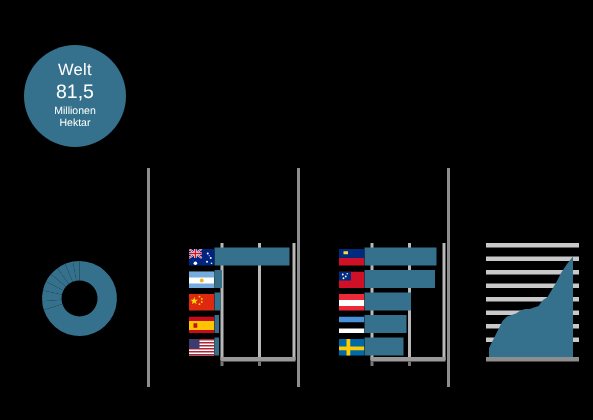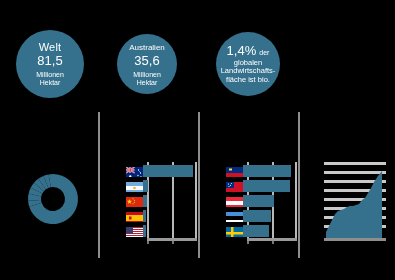--- a/index.html
+++ b/index.html
@@ -83,26 +83,20 @@
           <path d="M -19.0 -16.3 A 25 25 0 0 1 -14.7 -20.2 L -7.1 -9.7 A 12 12 0 0 0 -9.1 -7.8 Z" fill="#35718c"></path>
           <path d="M -14.7 -20.2 A 25 25 0 0 1 -9.6 -23.1 L -4.6 -11.1 A 12 12 0 0 0 -7.1 -9.7 Z" fill="#35718c"></path>
           <path d="M -9.6 -23.1 A 25 25 0 0 1 -4.4 -24.6 L -2.1 -11.8 A 12 12 0 0 0 -4.6 -11.1 Z" fill="#35718c"></path>
           <path d="M -4.4 -24.6 A 25 25 0 0 1 0 -25 L 0 -12 A 12 12 0 0 0 -2.1 -11.8 Z" fill="#35718c"></path>
         </g>
       </svg>
     </div>
   </div>
 
   <div class="panel" style="left:100px;width:98px;">
-    <div class="circle" style="left:17px;top:22px;width:60px;height:60px;">
-      <div class="c-small" style="font-size:8px;">Australien</div>
-      <div class="c-big">35,6</div>
-      <div class="c-small">Millionen</div>
-      <div class="c-small2">Hektar</div>
-    </div>
 
     <div class="fbchart" style="left:26px;top:150px;width:72px;height:85px;">
 
       <div class="axis-v" style="left:21px;top:0;height:78px;"></div>
       <div class="axis-v" style="left:46px;top:0;height:78px;"></div>
       <div class="axis-v" style="left:69px;top:0;height:78px;"></div>
 
       <div class="axis-h" style="left:21px;top:76px;width:50px;"></div>
       <div class="tick" style="left:21px;top:79px;"></div>
       <div class="tick" style="left:46px;top:79px;"></div>
@@ -178,29 +172,20 @@
             </g>
             <rect width="14" height="13" fill="#3c3b6e"></rect>
           </svg>
         </span>
         <span class="bar" style="width:3px;"></span>
       </div>
     </div>
   </div>
 
   <div class="panel" style="left:200px;width:98px;">
-    <div class="circle" style="left:16px;top:20px;width:64px;height:64px;">
-      <div class="pct-row">
-        <span class="pct-big">1,4%</span>
-        <span class="pct-suffix">der</span>
-      </div>
-      <div class="c-lede">globalen</div>
-      <div class="c-lede">Landwirtschafts-</div>
-      <div class="c-lede">fläche ist bio.</div>
-    </div>
 
     <div class="fbchart" style="left:26px;top:150px;width:72px;height:85px;">
       <div class="axis-v" style="left:21px;top:0;height:78px;"></div>
       <div class="axis-v" style="left:46px;top:0;height:78px;"></div>
       <div class="axis-v" style="left:69px;top:0;height:78px;"></div>
       <div class="axis-h" style="left:21px;top:76px;width:50px;"></div>
       <div class="tick" style="left:21px;top:79px;"></div>
       <div class="tick" style="left:46px;top:79px;"></div>
 
       <div class="frow" style="left:0;top:2px;">

